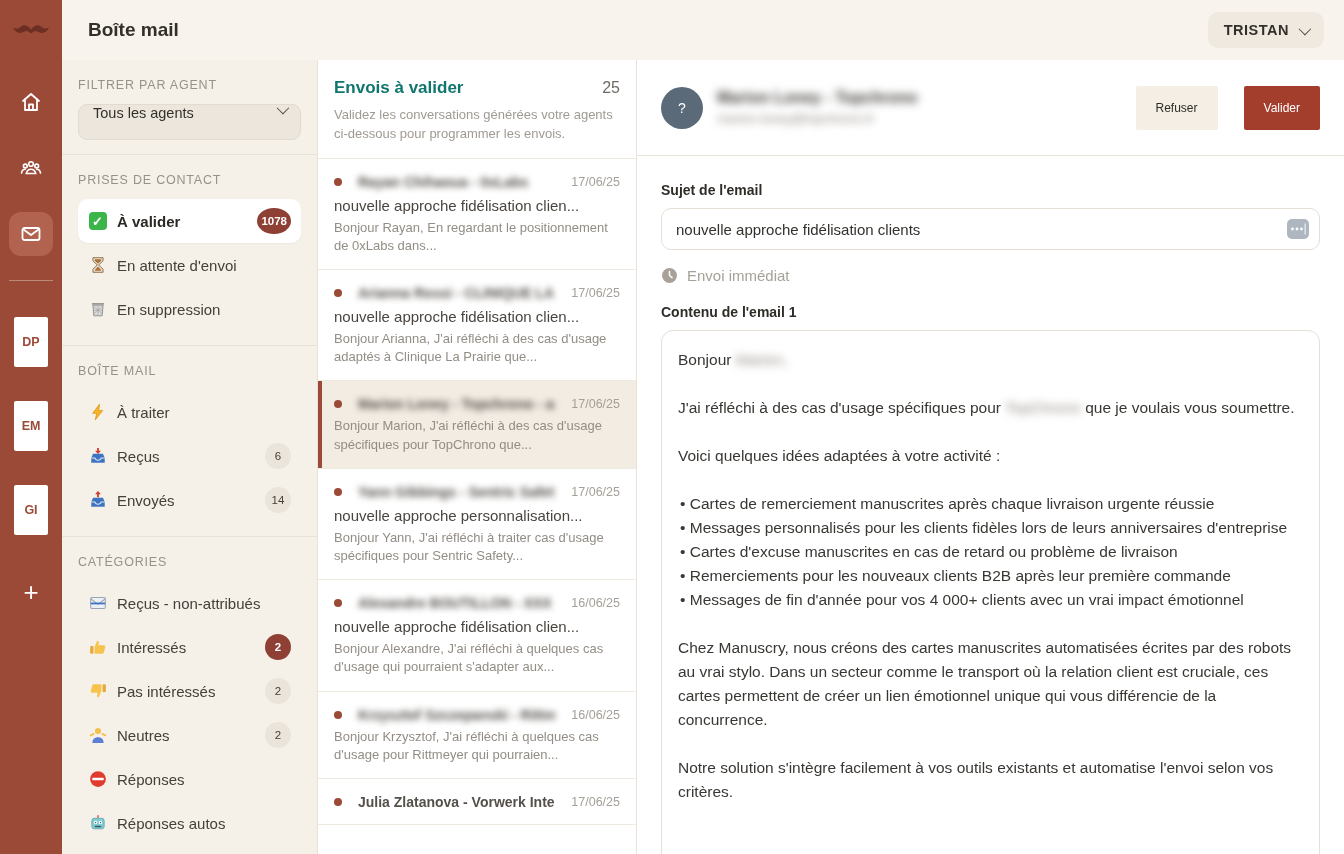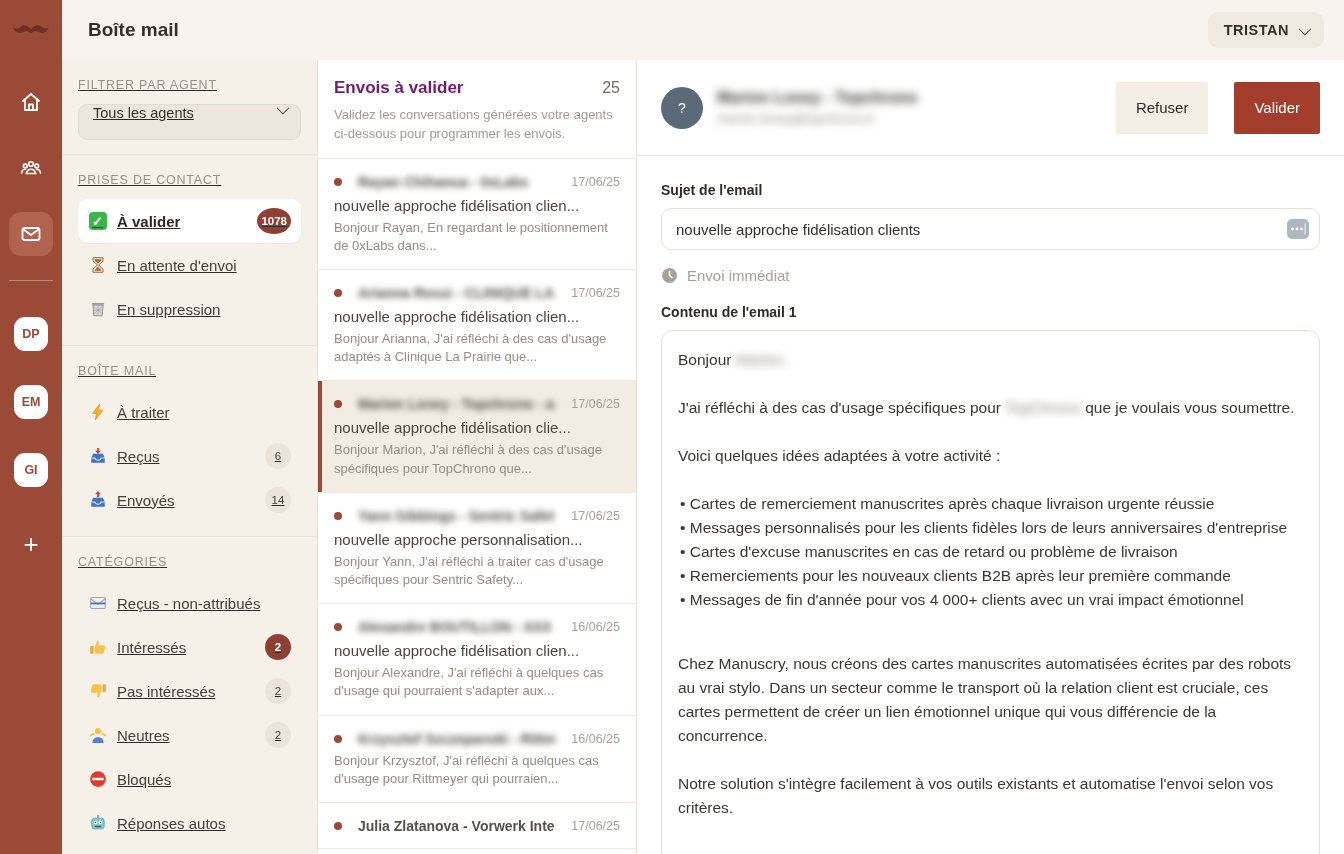--- a/index.html
+++ b/index.html
@@ -9,85 +9,85 @@
   .app { display:flex; width:1344px; height:854px; }
 
   
   .rail { width:62px; background:#9c4a38; display:flex; flex-direction:column; align-items:center; flex-shrink:0; }
   .rail-logo { height:60px; display:flex; align-items:center; justify-content:center; width:100%; }
   .rail-icons { display:flex; flex-direction:column; align-items:center; margin-top:20px; gap:22px; width:100%; }
   .rail-btn { width:44px; height:44px; display:flex; align-items:center; justify-content:center; border-radius:12px; cursor:pointer; }
   .rail-btn.active { background:#b26350; }
   .rail-btn svg { width:24px; height:24px; }
   .rail-divider { width:44px; height:1px; background:rgba(255,255,255,.35); margin:2px 0; }
-  .rail-avatar { width:34px; height:34px; border-radius:11px; background:#fff; color:#9c4a38; font-weight:700; font-size:12.5px; display:flex; align-items:center; justify-content:center; cursor:pointer; margin-top:12px; }
+  .rail-avatar { width:34px; height:50px; border-radius:2px; background:#fff; color:#9c4a38; font-weight:700; font-size:12.5px; display:flex; align-items:center; justify-content:center; cursor:pointer; margin-top:12px; }
   .rail-plus { color:#fff; font-size:26px; font-weight:300; margin-top:22px; cursor:pointer; line-height:1; }
 
   
   .main { flex:1; display:flex; flex-direction:column; }
   .topbar { height:60px; background:#f8f4ed; display:flex; align-items:center; justify-content:space-between; padding:0 20px 0 26px; flex-shrink:0; }
   .topbar h1 { font-size:19px; font-weight:700; color:#33302b; }
   .user-pill { background:#f0e9e0; border-radius:10px; padding:10px 16px; display:flex; align-items:center; gap:10px; font-size:14.5px; font-weight:600; color:#33302b; cursor:pointer; letter-spacing:.5px; }
   .chev { width:9px; height:9px; border-right:1.6px solid #55504a; border-bottom:1.6px solid #55504a; transform:rotate(45deg) translateY(-2px); }
 
   .content-row { flex:1; display:flex; min-height:0; }
 
   
   .sidebar { width:256px; background:#f5f1e9; flex-shrink:0; overflow:hidden; border-right:1px solid #e8e2d9; }
-  .sb-section { padding:18px 16px 14px 16px; border-bottom:1px solid #e7e1d8;text-decoration:underline; }
+  .sb-section { padding:18px 16px 14px 16px; border-bottom:1px solid #e7e1d8; }
   .sb-label { font-size:12.5px; color:#97918a; letter-spacing:.8px; margin-bottom:12px; font-weight:500; }
   .sb-select { background:#ece6dd; border:1px solid #e2dbd1; border-radius:9px; height:36px; display:flex; align-items:flex-start; justify-content:space-between; padding:0 14px; font-size:14.5px; color:#33302b; cursor:pointer; }
   .sb-item { display:flex; align-items:center; gap:10px; height:44px; padding:0 10px; border-radius:10px; font-size:15px; color:#44403a; cursor:pointer; }
   .sb-item.active { background:#fff; font-weight:600; color:#2c2925; box-shadow:0 1px 2px rgba(0,0,0,.04); }
   .sb-item .sb-ic { width:19px; height:19px; display:flex; align-items:center; justify-content:center; flex-shrink:0; }
   .sb-item .sb-ic svg { width:18px; height:18px; }
   .sb-item .sb-text { flex:1; white-space:nowrap; overflow:hidden; text-overflow:ellipsis; }
   .badge { min-width:26px; height:26px; border-radius:50%; display:flex; align-items:center; justify-content:center; font-size:11.5px; padding:0 4px; }
   .badge.red { background:#8e4034; color:#fff; font-weight:600; }
   .badge.gray { background:#eae4db; color:#44403a; }
   .ic-check { width:18px; height:18px; background:#3bb54a; border-radius:4px; color:#fff; font-size:13px; font-weight:700; display:flex; align-items:center; justify-content:center; }
 
   
   .listcol { width:319px; background:#fff; border-right:1px solid #e8e2d9; flex-shrink:0; overflow:hidden; display:flex; flex-direction:column; }
   .list-head { padding:18px 16px 14px 16px; border-bottom:1px solid #eeeae2; }
   .list-head-row { display:flex; justify-content:space-between; align-items:baseline; }
-  .list-title { font-size:17px; font-weight:600; color:#701a75; }
+  .list-title { font-size:17px; font-weight:600; color:#0f766e; }
   .list-count { font-size:16px; color:#6f6a64; }
   .list-sub { margin-top:8px; font-size:13px; color:#a09a93; line-height:1.45; }
   .email-item { padding:15px 16px 14px 16px; border-bottom:1px solid #eeeae2; cursor:pointer; position:relative; }
   .email-item.selected { background:#f2ece3; }
   .email-item.selected::before { content:""; position:absolute; left:0; top:0; bottom:0; width:4px; background:#9c4a38; }
   .em-row1 { display:flex; align-items:center; gap:16px; }
   .em-dot { width:8px; height:8px; border-radius:50%; background:#9c4a38; flex-shrink:0; }
   .em-name { font-size:14px; font-weight:700; color:#55504a; flex:1; white-space:nowrap; overflow:hidden; }
   .em-name.blur { filter:blur(3px); }
   .em-date { font-size:12.5px; color:#a5a098; flex-shrink:0; }
   .em-subject { margin-top:7px; font-size:15px; color:#4a4540; white-space:nowrap; overflow:hidden; }
   .em-preview { margin-top:5px; font-size:13px; color:#938d85; line-height:1.4; }
 
   
   .detail { flex:1; background:#fff; display:flex; flex-direction:column; overflow:hidden; }
   .detail-head { height:96px; display:flex; align-items:center; padding:0 24px; gap:14px; border-bottom:1px solid #eae5dc; flex-shrink:0; }
   .d-avatar { width:42px; height:42px; border-radius:50%; background:#5a6a78; color:#fff; font-size:14px; display:flex; align-items:center; justify-content:center; flex-shrink:0; }
   .d-id { flex:1; min-width:0; }
   .d-name { font-size:16px; font-weight:700; color:#3a3733; filter:blur(4px); }
   .d-email { font-size:13px; color:#8f8982; margin-top:4px; filter:blur(4px); }
-  .btn { border:none; border-radius:2px; height:52px; padding:0 20px; font-size:15px; font-family:inherit; cursor:pointer; }
+  .btn { border:none; border-radius:2px; height:44px; padding:0 20px; font-size:12px; font-family:inherit; cursor:pointer; }
   .btn.secondary { background:#f4eee5; color:#2e2b28; margin-right:12px; }
   .btn.primary { background:#a33d2c; color:#fff; }
 
   .detail-body { padding:26px 24px 0 24px; overflow:hidden; }
   .fld-label { font-size:14px; font-weight:700; color:#2f2c28; margin-bottom:10px; }
   .subject-box { border:1px solid #e5dfd5; border-radius:10px; height:42px; display:flex; align-items:center; padding:0 10px 0 14px; }
   .subject-input { flex:1; border:none; outline:none; font-size:15px; color:#34312d; font-family:inherit; background:transparent; }
   .subject-ext { flex-shrink:0; cursor:pointer; display:flex; }
   .send-mode { display:flex; align-items:center; gap:9px; margin:17px 0 20px 0; color:#a7a199; font-size:15px; }
   .content-box { border:1px solid #e5dfd5; border-radius:12px; padding:17px 16px; font-size:15.5px; color:#3a3733; line-height:1.55; height:560px; overflow:hidden; }
   .content-box p { margin-bottom:24px; }
-  .content-box ul { list-style:none; margin-bottom:40px; }
+  .content-box ul { list-style:none; margin-bottom:24px; }
   .content-box li { padding-left:2px; }
   .content-box li::before { content:"• "; }
   .blur-seg { filter:blur(4px); color:#8f8982; }
 </style>
 </head>
 <body>
 
 <div class="app">
 
   <div class="rail">
@@ -255,21 +255,21 @@
                 <span class="sb-text">Neutres</span>
                 <span class="badge gray">2</span>
               </div>
               <div class="sb-item">
                 <span class="sb-ic">
                   <svg viewBox="0 0 16 16">
                     <circle cx="8" cy="8" r="7" fill="#e03b2f"></circle>
                     <rect x="3" y="6.8" width="10" height="2.4" rx="0.5" fill="#fff"></rect>
                   </svg>
                 </span>
-                <span class="sb-text">Bloqués</span>
+                <span class="sb-text">Réponses</span>
               </div>
               <div class="sb-item">
                 <span class="sb-ic">
                   <svg viewBox="0 0 16 16">
                     <rect x="7.4" y="1" width="1.2" height="2.6" fill="#d45a4a"></rect>
                     <rect x="2.5" y="3.8" width="11" height="9.4" rx="2.2" fill="#7ccdd4" stroke="#4a9aa3" stroke-width="0.6"></rect>
                     <circle cx="5.9" cy="7.6" r="1.5" fill="#fff"></circle>
                     <circle cx="10.1" cy="7.6" r="1.5" fill="#fff"></circle>
                     <circle cx="5.9" cy="7.6" r="0.6" fill="#333"></circle>
                     <circle cx="10.1" cy="7.6" r="0.6" fill="#333"></circle>
@@ -308,21 +308,20 @@
               </div>
               <div class="em-subject">nouvelle approche fidélisation clien...</div>
               <div class="em-preview">Bonjour Arianna, J'ai réfléchi à des cas d'usage adaptés à Clinique La Prairie que...</div>
             </div>
             <div class="email-item selected">
               <div class="em-row1">
                 <span class="em-dot"></span>
                 <span class="em-name blur">Marion Loney - Topchrono - ad...</span>
                 <span class="em-date">17/06/25</span>
               </div>
-              <div class="em-subject">nouvelle approche fidélisation clie...</div>
               <div class="em-preview">Bonjour Marion, J'ai réfléchi à des cas d'usage spécifiques pour TopChrono que...</div>
             </div>
             <div class="email-item">
               <div class="em-row1">
                 <span class="em-dot"></span>
                 <span class="em-name blur">Yann Gibbings - Sentric Safety ...</span>
                 <span class="em-date">17/06/25</span>
               </div>
               <div class="em-subject">nouvelle approche personnalisation...</div>
               <div class="em-preview">Bonjour Yann, J'ai réfléchi à traiter cas d'usage spécifiques pour Sentric Safety...</div>

